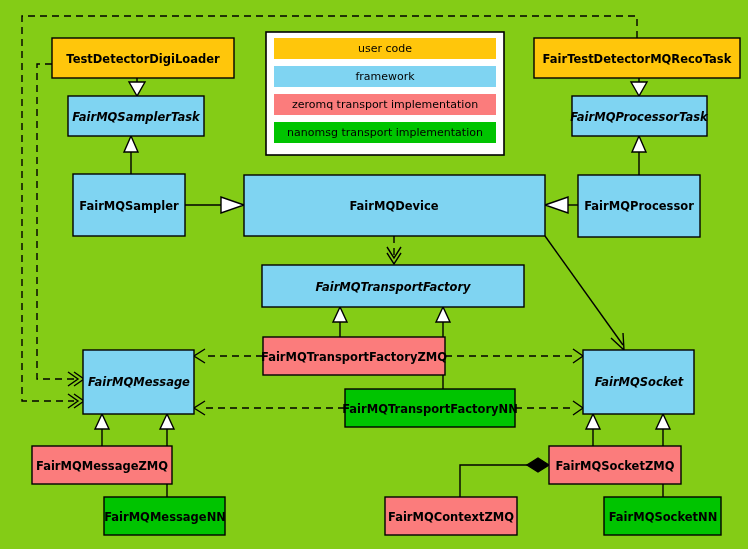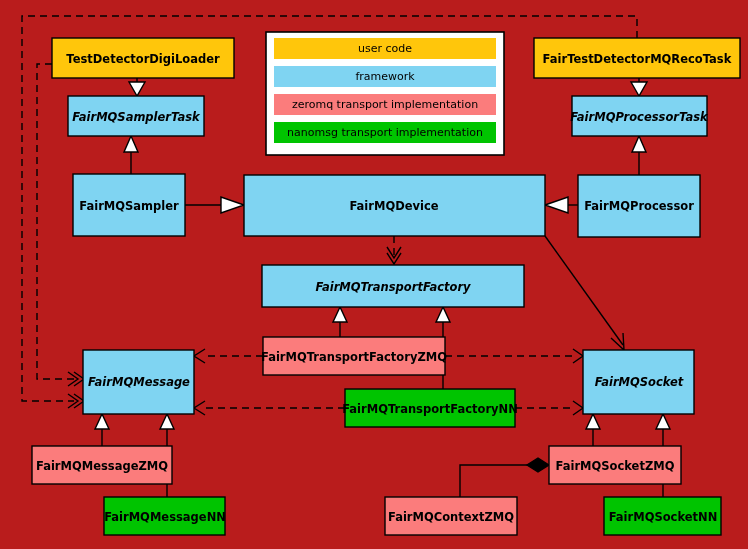--- a/index.html
+++ b/index.html
@@ -4,21 +4,21 @@
 <style>
   html, body {
     margin: 0;
     padding: 0;
     background: #ffffff;
   }
   #diagram-root {
     position: relative;
     width: 748px;
     height: 549px;
-    background: #b91c1c;
+    background: #84cc16;
     font-family: "DejaVu Sans", sans-serif;
     overflow: hidden;
   }
   svg#diagram-svg {
     position: absolute;
     top: 0;
     left: 0;
     width: 748px;
     height: 549px;
   }

